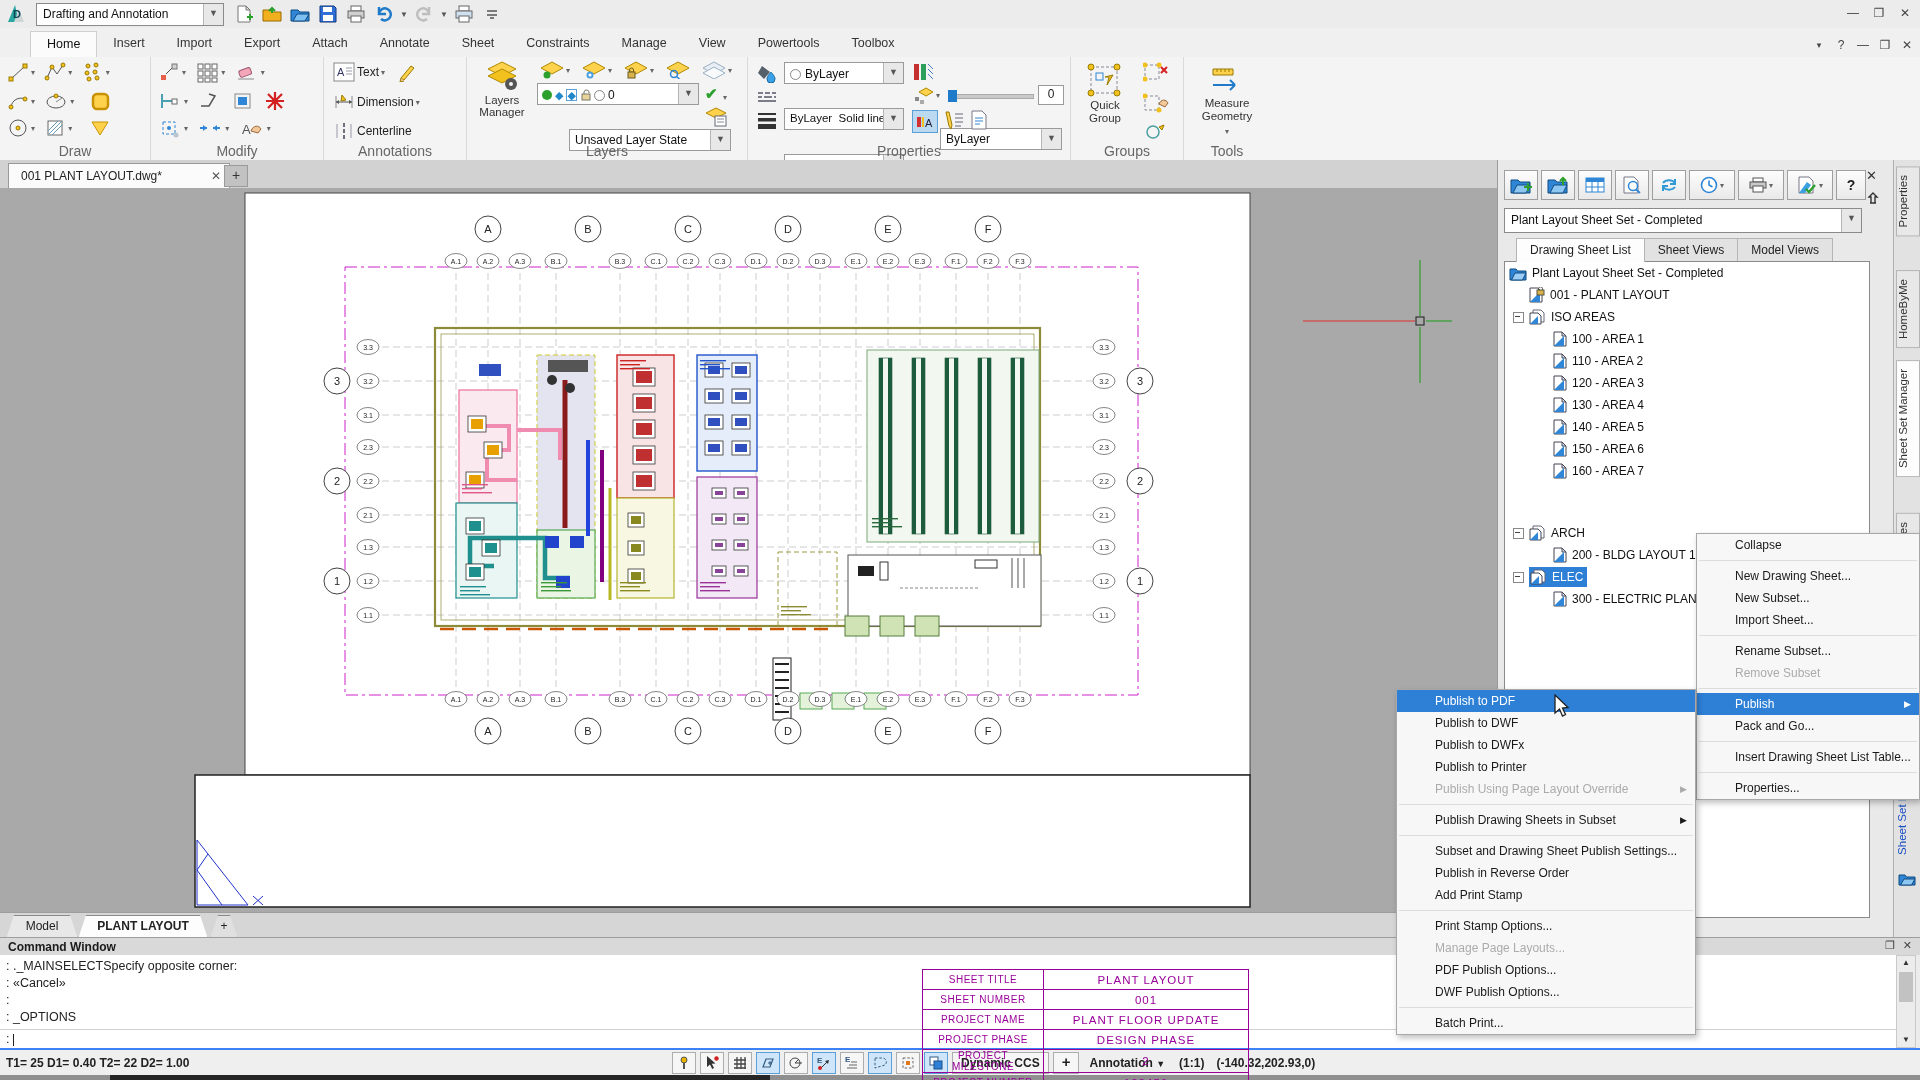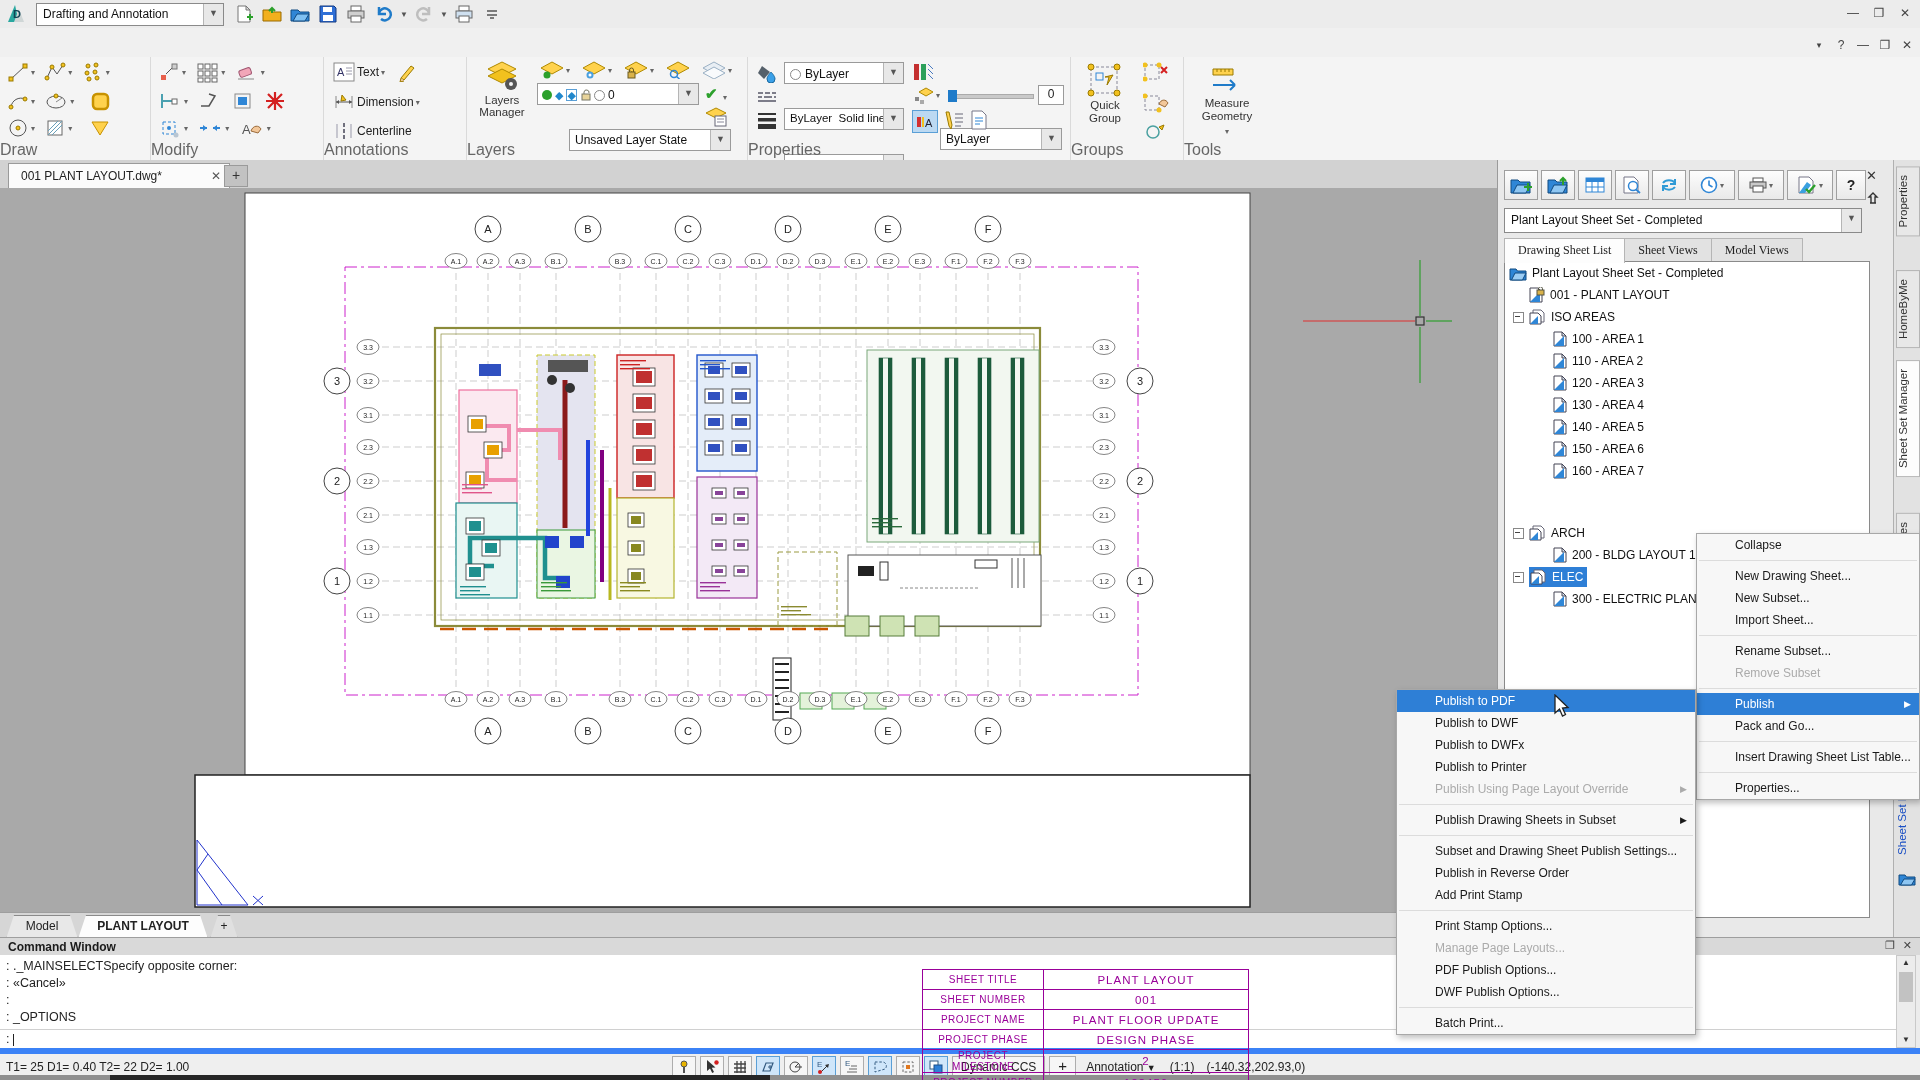--- a/index.html
+++ b/index.html
@@ -18,21 +18,21 @@
   .winbtns{position:absolute;top:0;height:100%;display:flex;}
   .winbtn{width:26px;text-align:center;color:#444;font-size:12px;line-height:26px;}
   
   #ribbontabs{position:absolute;left:0;top:28px;width:1920px;height:29px;background:#f0f0f0;}
   #tabrow{position:absolute;left:30px;top:3px;display:flex;}
   .rtab{padding:5px 16px 6px 16px;font-size:12.5px;color:#333;}
   .rtab.active{background:#fbfbfb;border:1px solid #cfcfcf;border-bottom:none;color:#111;}
   
   #ribbon{position:absolute;left:0;top:57px;width:1920px;height:103px;background:#f4f4f4;border-bottom:1px solid #cfcfcf;display:flex;}
   .rgroup{position:relative;height:100%;border-right:1px solid #dadada;flex:none;}
-  .rgl{position:absolute;bottom:1px;left:0;right:0;text-align:left;font-size:16px;color:#666;}
+  .rgl{position:absolute;bottom:1px;left:0;right:0;text-align:center;font-size:14px;color:#666;}
   .icell{display:inline-flex;align-items:center;gap:2px;margin:2px 3px;}
   .car{font-size:8px;color:#666;}
   .ico24 svg{display:block;}
   .combo{position:relative;background:#fff;border:1px solid #9a9a9a;height:20px;font-size:12px;color:#111;}
   .combo .ct{position:absolute;left:5px;top:3px;white-space:nowrap;}
   .bigbtn{display:flex;flex-direction:column;align-items:center;justify-content:flex-start;padding-top:4px;gap:2px;width:64px;font-size:11.5px;color:#333;text-align:center;line-height:13px;}
   .chip{display:inline-block;width:10px;height:10px;}
   
   #doctabs{position:absolute;left:0;top:160px;width:1920px;height:28px;background:#d2d2d2;border-bottom:1px solid #9a9a9a;}
   #doctab1{position:absolute;left:8px;top:3px;width:208px;height:25px;background:#fbfbfb;border:1px solid #9a9a9a;border-bottom:none;font-size:12px;color:#222;line-height:24px;padding-left:12px;}
@@ -45,37 +45,37 @@
   .stab{position:absolute;top:2px;height:22px;background:#fdfdfd;border:1px solid #8a8a8a;line-height:21px;text-align:center;font-size:12px;color:#222;clip-path:polygon(8px 0,calc(100% - 8px) 0,100% 100%,0 100%);}
   
   #cmdhead{position:absolute;left:0;top:937px;width:1920px;height:18px;background:#d9d9d9;border-top:1px solid #9e9e9e;font-weight:bold;font-size:12px;color:#1a1a1a;padding-left:8px;line-height:18px;box-sizing:border-box;}
   #cmdbody{position:absolute;left:0;top:955px;width:1896px;height:74px;background:#fff;font-family:"Liberation Sans",sans-serif;font-size:12.5px;color:#222;padding:3px 0 0 6px;box-sizing:border-box;line-height:17px;white-space:pre;}
   #cmdinput{position:absolute;left:0;top:1029px;width:1896px;height:19px;background:#fff;border-top:1px solid #d0d0d0;font-size:12.5px;color:#222;padding-left:6px;line-height:18px;box-sizing:border-box;}
   #cmdctl{position:absolute;right:8px;top:939px;display:flex;gap:8px;color:#444;font-size:11px;}
   #cmdscroll{position:absolute;left:1896px;top:955px;width:20px;height:93px;background:#ececec;border:1px solid #c9c9c9;box-sizing:border-box;}
   #cmdscroll .ar{height:14px;text-align:center;font-size:8px;color:#333;line-height:14px;}
   #cmdscroll .thumb{margin:2px 2px;height:30px;background:#c2c2c2;}
   
-  #statusbar{position:absolute;left:0;top:1048px;width:1920px;height:27px;background:#efefef;border-top:6px solid #3b82f6;font-size:12px;color:#222;}
+  #statusbar{position:absolute;left:0;top:1048px;width:1920px;height:27px;background:#efefef;border-top:2px solid #3b82f6;font-size:12px;color:#222;font-weight:bold;}
   #stleft{position:absolute;left:6px;top:6px;}
   #sticons{position:absolute;left:672px;top:2px;display:flex;gap:4px;}
   .stbtn{width:24px;height:22px;border:1px solid #adadad;background:#f6f6f6;display:flex;align-items:center;justify-content:center;box-sizing:border-box;}
   .stbtn.on{background:#cfe6fa;border-color:#5a9fd6;}
   .stwide{height:22px;border:1px solid #adadad;background:#f6f6f6;line-height:20px;padding:0 8px;box-sizing:border-box;}
   #bottomstrip{position:absolute;left:0;top:1075px;width:1920px;height:5px;background:#8f8f8f;}
   #bottomstrip .dk{position:absolute;left:110px;top:0;width:660px;height:5px;background:#262626;}
   
   #panel{position:absolute;left:1497px;top:160px;width:396px;height:777px;background:#e9e9e9;border-left:1px solid #9a9a9a;}
   #ptoolbar{position:absolute;left:6px;top:10px;display:flex;gap:3px;}
   .pbtn{height:30px;border:1px solid #9f9f9f;background:linear-gradient(#fdfdfd,#e9e9e9);display:flex;align-items:center;justify-content:center;gap:2px;padding:0 4px;box-sizing:border-box;}
   #pclose{position:absolute;left:368px;top:8px;font-size:13px;color:#333;}
   #ppin{position:absolute;left:369px;top:32px;font-size:12px;color:#333;}
   #pcombo{position:absolute;left:6px;top:48px;width:356px;height:23px;background:#fff;border:1px solid #8a8a8a;}
   #pcombo .ct{position:absolute;left:6px;top:4px;font-size:12px;color:#111;white-space:nowrap;}
-  #ptabs{position:absolute;left:6px;top:78px;display:flex;font-family:Liberation Serif, serif;}
+  #ptabs{position:absolute;left:18px;top:78px;display:flex;}
   .ptab{padding:4px 13px 5px;font-size:12px;color:#222;border:1px solid #b5b5b5;border-bottom:none;background:#e2e2e2;margin-right:-1px;}
   .ptab.active{background:#fdfdfd;position:relative;z-index:2;}
   #tree{position:absolute;left:6px;top:101px;width:366px;height:657px;background:#fff;border:1px solid #8a8a8a;overflow:hidden;box-sizing:border-box;}
   .trow{height:22px;line-height:22px;white-space:nowrap;font-size:12px;color:#111;display:flex;align-items:center;}
   .texp{display:inline-block;width:9px;height:9px;border:1px solid #888;background:#fff;margin:0 5px 0 4px;position:relative;flex:none;}
   .texp::after{content:"";position:absolute;left:1px;top:3px;width:5px;height:1px;background:#444;}
   .tico{display:inline-flex;margin-right:5px;flex:none;}
   .hl{display:inline-flex;align-items:center;background:#2e7fd6;color:#fff;padding:0 4px 0 1px;height:20px;}
   
   #rightstrip{position:absolute;left:1893px;top:160px;width:27px;height:777px;background:#e2e2e2;border-left:1px solid #b0b0b0;}
@@ -175,20 +175,34 @@
         </span>
     </div>
     <div class="winbtns" style="right:2px;">
       <span class="winbtn">—</span>
       <span class="winbtn">❐</span>
       <span class="winbtn">✕</span>
     </div>
   </div>
 
   <div id="ribbontabs">
+    <div id="tabrow">
+        <div class="rtab active">Home</div>
+        <div class="rtab">Insert</div>
+        <div class="rtab">Import</div>
+        <div class="rtab">Export</div>
+        <div class="rtab">Attach</div>
+        <div class="rtab">Annotate</div>
+        <div class="rtab">Sheet</div>
+        <div class="rtab">Constraints</div>
+        <div class="rtab">Manage</div>
+        <div class="rtab">View</div>
+        <div class="rtab">Powertools</div>
+        <div class="rtab">Toolbox</div>
+      </div>
     <div class="winbtns" style="right:2px;top:4px;">
       <span class="winbtn" style="width:22px;font-size:9px;">▾</span>
       <span class="winbtn" style="width:22px;">?</span>
       <span class="winbtn" style="width:22px;">—</span>
       <span class="winbtn" style="width:22px;">❐</span>
       <span class="winbtn" style="width:22px;">✕</span>
     </div>
   </div>
 
   <div id="ribbon">

